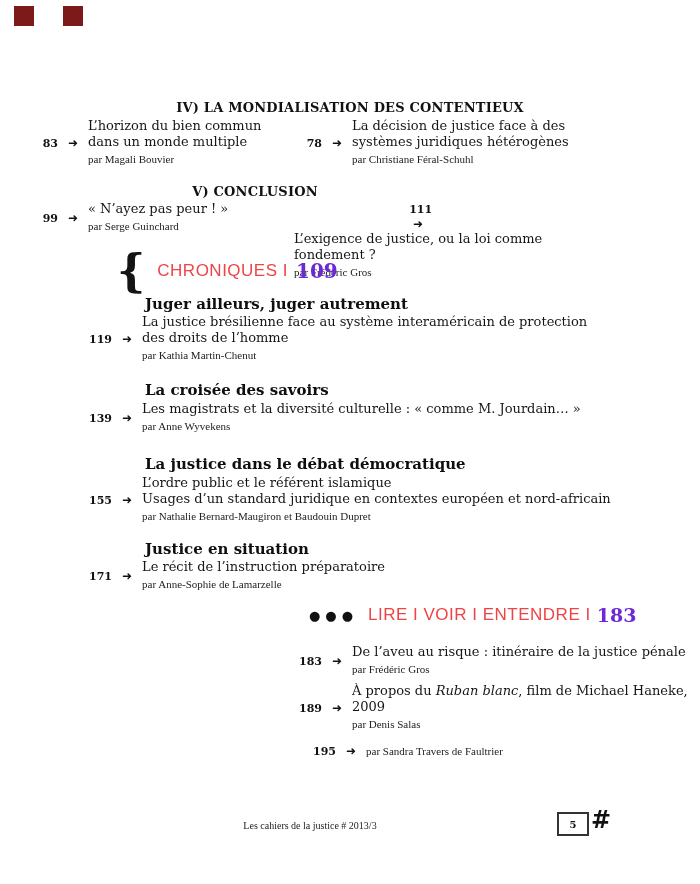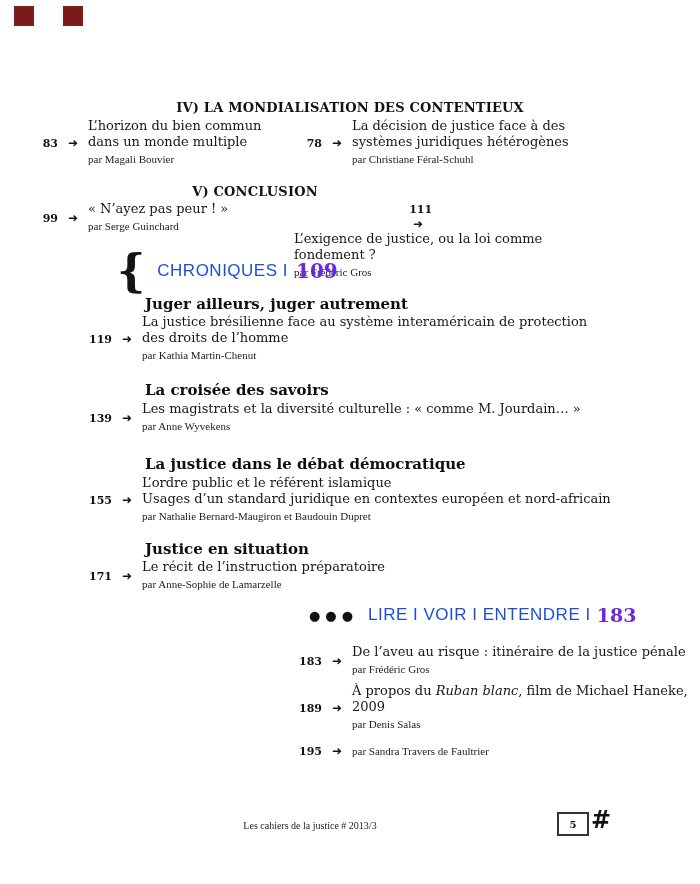--- a/index.html
+++ b/index.html
@@ -17,21 +17,21 @@
   .arr{font:bold 12px "DejaVu Sans",sans-serif;width:30px;text-align:center;padding-top:1px;flex:none;color:#111;}
   .tbody{display:block;}
   .tline{display:block;font:13px "DejaVu Serif",serif;line-height:16px;color:#161616;white-space:nowrap;}
   .tline i{font-style:italic;}
   .author{display:block;font:11px "Liberation Serif",serif;line-height:13px;margin-top:3px;color:#222;white-space:nowrap;}
 
   .group-title{position:absolute;left:145px;font:bold 15px "DejaVu Serif",serif;color:#0f0f0f;white-space:nowrap;}
 
   .banner{position:absolute;display:flex;align-items:center;white-space:nowrap;}
   .brace{font:bold 44px "DejaVu Serif",serif;line-height:44px;color:#141414;}
-  .banner-label{font:17px "Liberation Sans",sans-serif;letter-spacing:.5px;color:#1d4ed8;margin-left:12px;text-align:center;}
+  .banner-label{font:17px "Liberation Sans",sans-serif;letter-spacing:.5px;color:#ef4444;margin-left:12px;text-align:center;}
   .banner-page{font:bold 20px "DejaVu Serif",serif;color:#6d28d9;margin-left:8px;}
   .bullets{font:13px "DejaVu Sans",sans-serif;letter-spacing:5px;color:#111;margin-right:6px;}
   .banner-label.lire{margin-left:4px;}
 
   .footer-text{position:absolute;top:820px;left:0;width:620px;text-align:center;
                font:10px "Liberation Serif",serif;color:#222;}
   .folio-box{position:absolute;left:557px;top:812px;width:32px;height:24px;border:2px solid #333;
              box-sizing:border-box;display:flex;align-items:center;justify-content:center;
              font:bold 10px "DejaVu Serif",serif;color:#111;}
   .hash{position:absolute;left:591px;top:806px;font:bold 24px "DejaVu Sans",sans-serif;color:#111;}
@@ -153,21 +153,21 @@
   <div class="entry" style="top:683px;left:294px;">
     <span class="num">189</span>
     <span class="arr">➜</span>
     <span class="tbody">
       <span class="tline"><span>À propos du </span><i>Ruban blanc</i><span>, film de Michael Haneke,</span></span>
       <span class="tline">2009</span>
       <span class="author">par Denis Salas</span>
     </span>
   </div>
 
-  <div class="entry" style="top:742px;left:294px;">
+  <div class="entry" style="top:742px;left:308px;">
     <span class="num">195</span>
     <span class="arr">➜</span>
     <span class="tbody">
       <span class="author">par Sandra Travers de Faultrier</span>
     </span>
   </div>
 
   <div class="footer-text">Les cahiers de la justice # 2013/3</div>
   <div class="folio-box">
     <span>5</span>

